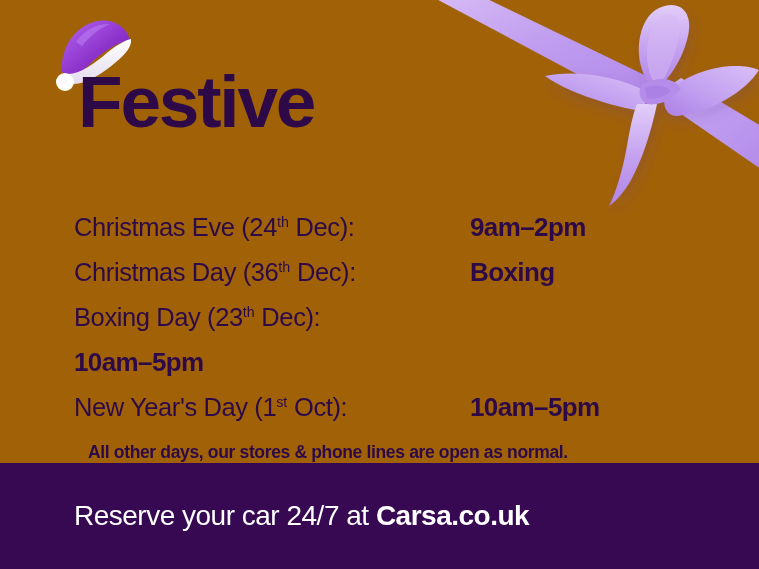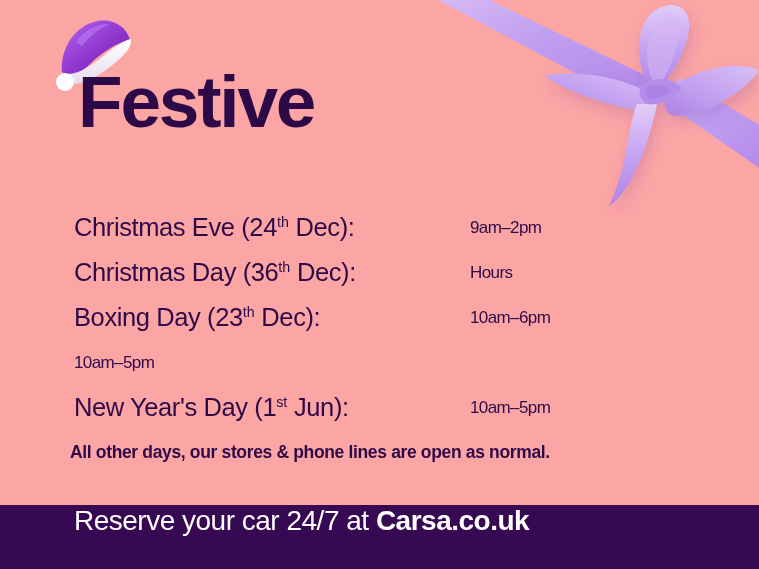--- a/index.html
+++ b/index.html
@@ -11,21 +11,21 @@
     height: 569px;
     overflow: hidden;
     background: #f5e6fd;
     font-family: "Liberation Sans", sans-serif;
     -webkit-font-smoothing: antialiased;
   }
   #poster {
     position: relative;
     width: 759px;
     height: 569px;
-    background: #fca5a5;
+    background: #a16207;
     overflow: hidden;
   }
 
   
   #ribbon-decoration {
     position: absolute;
     top: 0;
     right: 0;
     width: 340px;
     height: 215px;
@@ -83,48 +83,48 @@
     letter-spacing: -0.4px;
     white-space: nowrap;
   }
   .day-label sup {
     font-size: 0.56em;
     vertical-align: 0.62em;
     letter-spacing: 0;
   }
   .hours-value {
     color: #2d0a47;
-    font-size: 17px;
-    font-weight: 400;
+    font-size: 26px;
+    font-weight: 700;
     letter-spacing: -0.6px;
     white-space: nowrap;
   }
 
   
   #footnote {
     position: absolute;
-    left: 70px;
+    left: 88px;
     top: 442px;
     color: #2d0a47;
     font-size: 17.5px;
     font-weight: 700;
     letter-spacing: -0.35px;
     white-space: nowrap;
   }
 
   
   #footer-bar {
     position: absolute;
     left: 0;
     bottom: 0;
     width: 759px;
-    height: 64px;
+    height: 106px;
     background: #380953;
     display: flex;
-    align-items: flex-start;
+    align-items: center;
   }
   #footer-text {
     margin-left: 74px;
     color: #ffffff;
     font-size: 28px;
     font-weight: 400;
     letter-spacing: -0.5px;
     white-space: nowrap;
   }
   #footer-brand { font-weight: 700; }
@@ -208,34 +208,33 @@
 
   <div id="hours-list">
 
     <div class="hours-row">
       <div class="day-label"><span>Christmas Eve (24</span><sup>th</sup><span> Dec):</span></div>
       <div class="hours-value">9am–2pm</div>
     </div>
 
     <div class="hours-row">
       <div class="day-label"><span>Christmas Day (36</span><sup>th</sup><span> Dec):</span></div>
-      <div class="hours-value">Hours</div>
+      <div class="hours-value">Boxing</div>
     </div>
 
     <div class="hours-row">
       <div class="day-label"><span>Boxing Day (23</span><sup>th</sup><span> Dec):</span></div>
-      <div class="hours-value">10am–6pm</div>
     </div>
 
     <div class="hours-row">
       <div class="hours-value">10am–5pm</div>
     </div>
 
     <div class="hours-row">
-      <div class="day-label"><span>New Year's Day (1</span><sup>st</sup><span> Jun):</span></div>
+      <div class="day-label"><span>New Year's Day (1</span><sup>st</sup><span> Oct):</span></div>
       <div class="hours-value">10am–5pm</div>
     </div>
 
   </div>
 
   <div id="footnote">All other days, our stores &amp; phone lines are open as normal.</div>
 
   <div id="footer-bar">
     <div id="footer-text"><span>Reserve your car 24/7 at </span><span id="footer-brand">Carsa.co.uk</span></div>
   </div>

